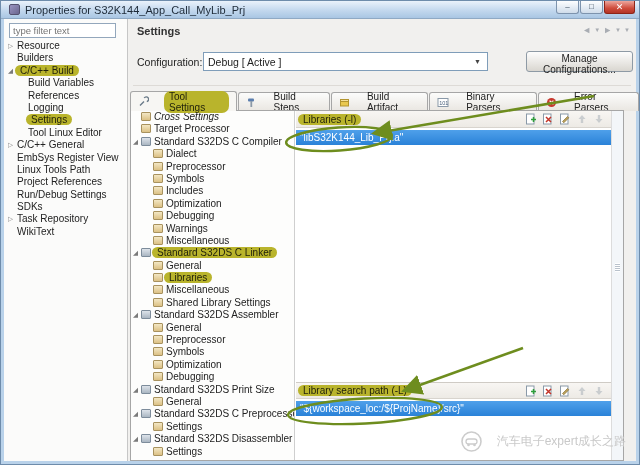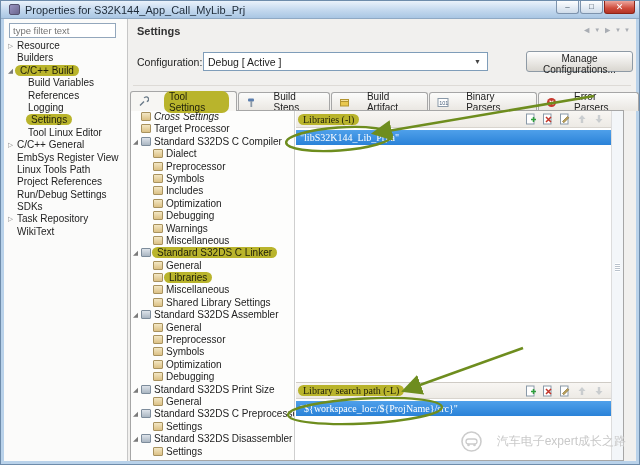--- a/index.html
+++ b/index.html
@@ -54,21 +54,21 @@
   .content{position:absolute;left:130px;top:110px;width:494px;height:351px;background:#fff;
     border:1px solid #a6a6a6;z-index:1;}
   .tool-tree{position:absolute;left:131px;top:111px;width:164px;height:349px;background:#fdfdfc;
     border-right:1px solid #cfcfcf;overflow:hidden;z-index:2;}
   .trow{height:12.4px;line-height:12.4px;font-size:10px;color:#222;white-space:nowrap;padding-left:2px;}
   .trow .twisty{width:8px;}
   .ticon{display:inline-block;width:10px;height:9px;margin-right:3px;vertical-align:-1px;border-radius:1px;}
   .ticon.page{background:linear-gradient(#f3e7c4,#dcc185);border:1px solid #a8925e;}
   .ticon.tool{background:linear-gradient(#dde3ea,#aab6c2);border:1px solid #7d8c9b;}
   
-  .right-pane{position:absolute;left:296px;top:111px;width:327px;height:349px;background:#fff;z-index:2;font-family:Liberation Serif, serif;}
+  .right-pane{position:absolute;left:296px;top:111px;width:327px;height:349px;background:#fff;z-index:2;}
   .panel-header{position:absolute;left:0;right:0;height:17px;background:linear-gradient(#f8f6f3,#edeae5);
     border-bottom:1px solid #d8d4ce;display:flex;align-items:center;padding:0 4px;font-size:10px;color:#333;}
   .panel-toolbar{margin-left:auto;display:flex;gap:4px;align-items:center;padding-right:14px;}
   .tb-icon{display:inline-flex;width:13px;height:13px;align-items:center;justify-content:center;}
   .tb-icon.disabled{opacity:.45;}
   .list-row{position:absolute;left:0;right:12px;height:15px;line-height:15px;font-size:10px;color:#fff;
     background:linear-gradient(var(--sel-light),var(--sel));padding:0 4px;white-space:nowrap;overflow:hidden;}
   .scroll-strip{position:absolute;right:0;top:0;width:12px;height:349px;background:#f3f6f9;
     border-left:1px solid #dcdcdc;}
   .grip{position:absolute;left:3px;top:152px;width:5px;height:9px;

